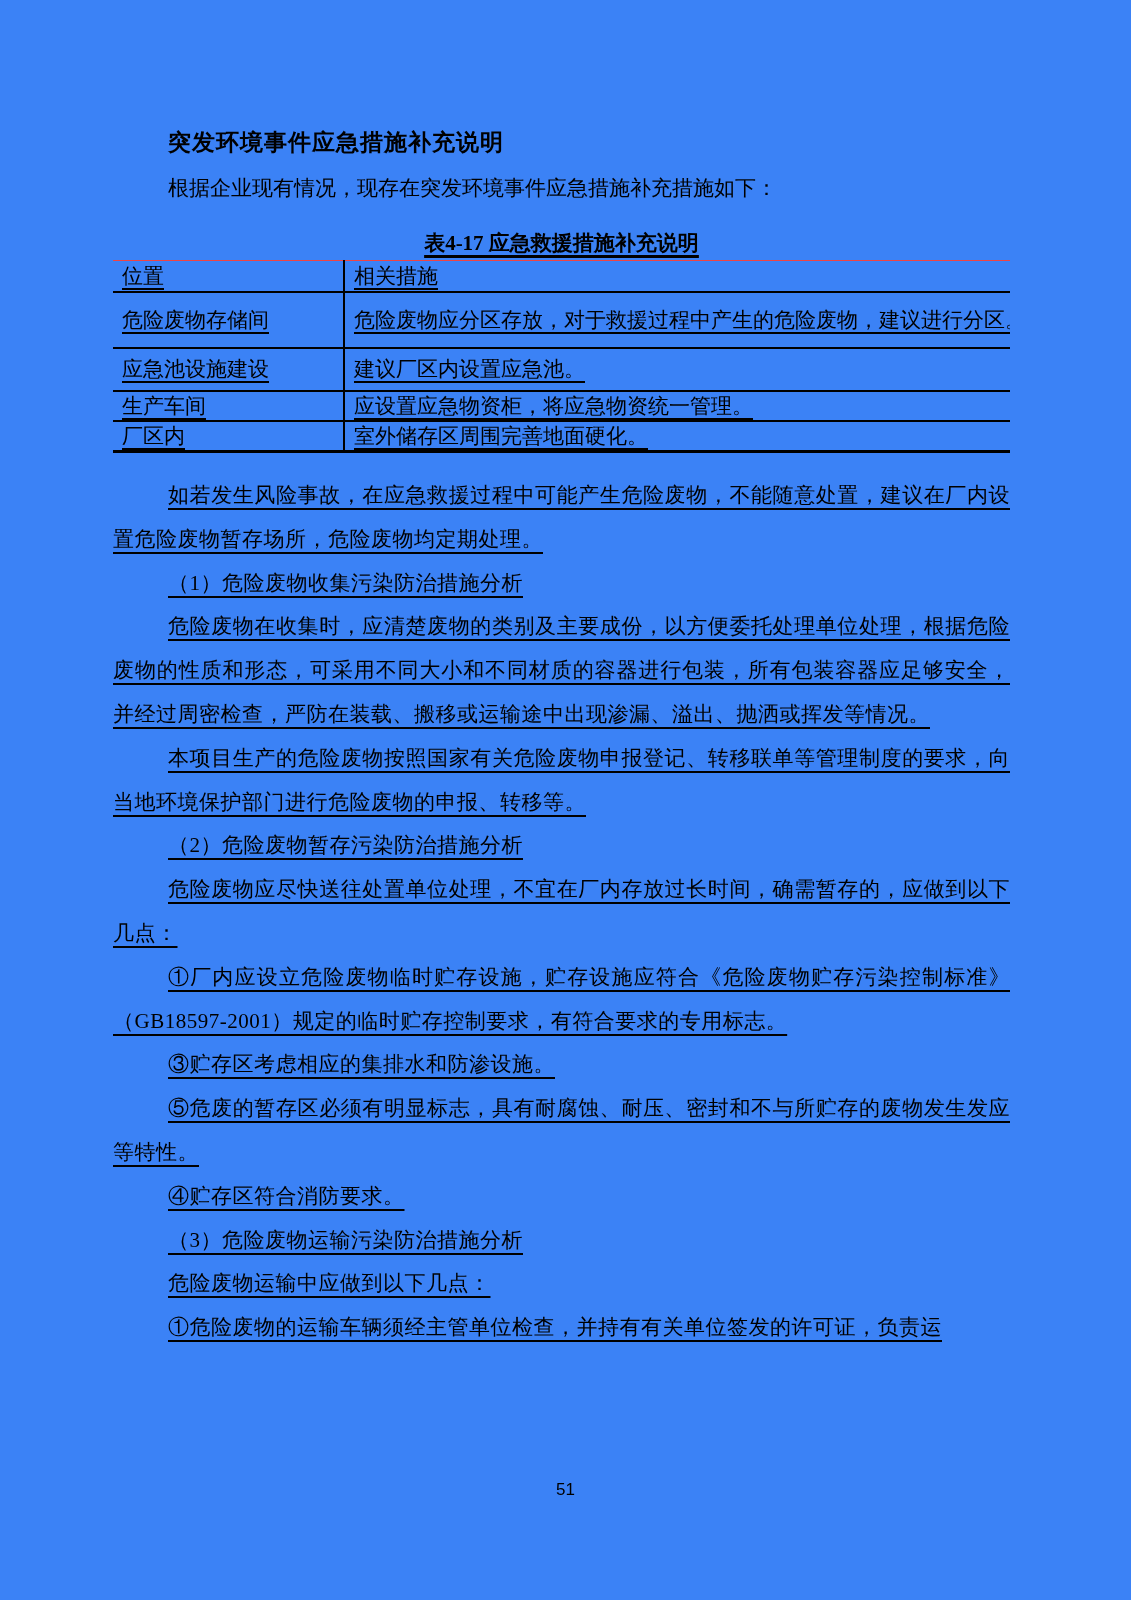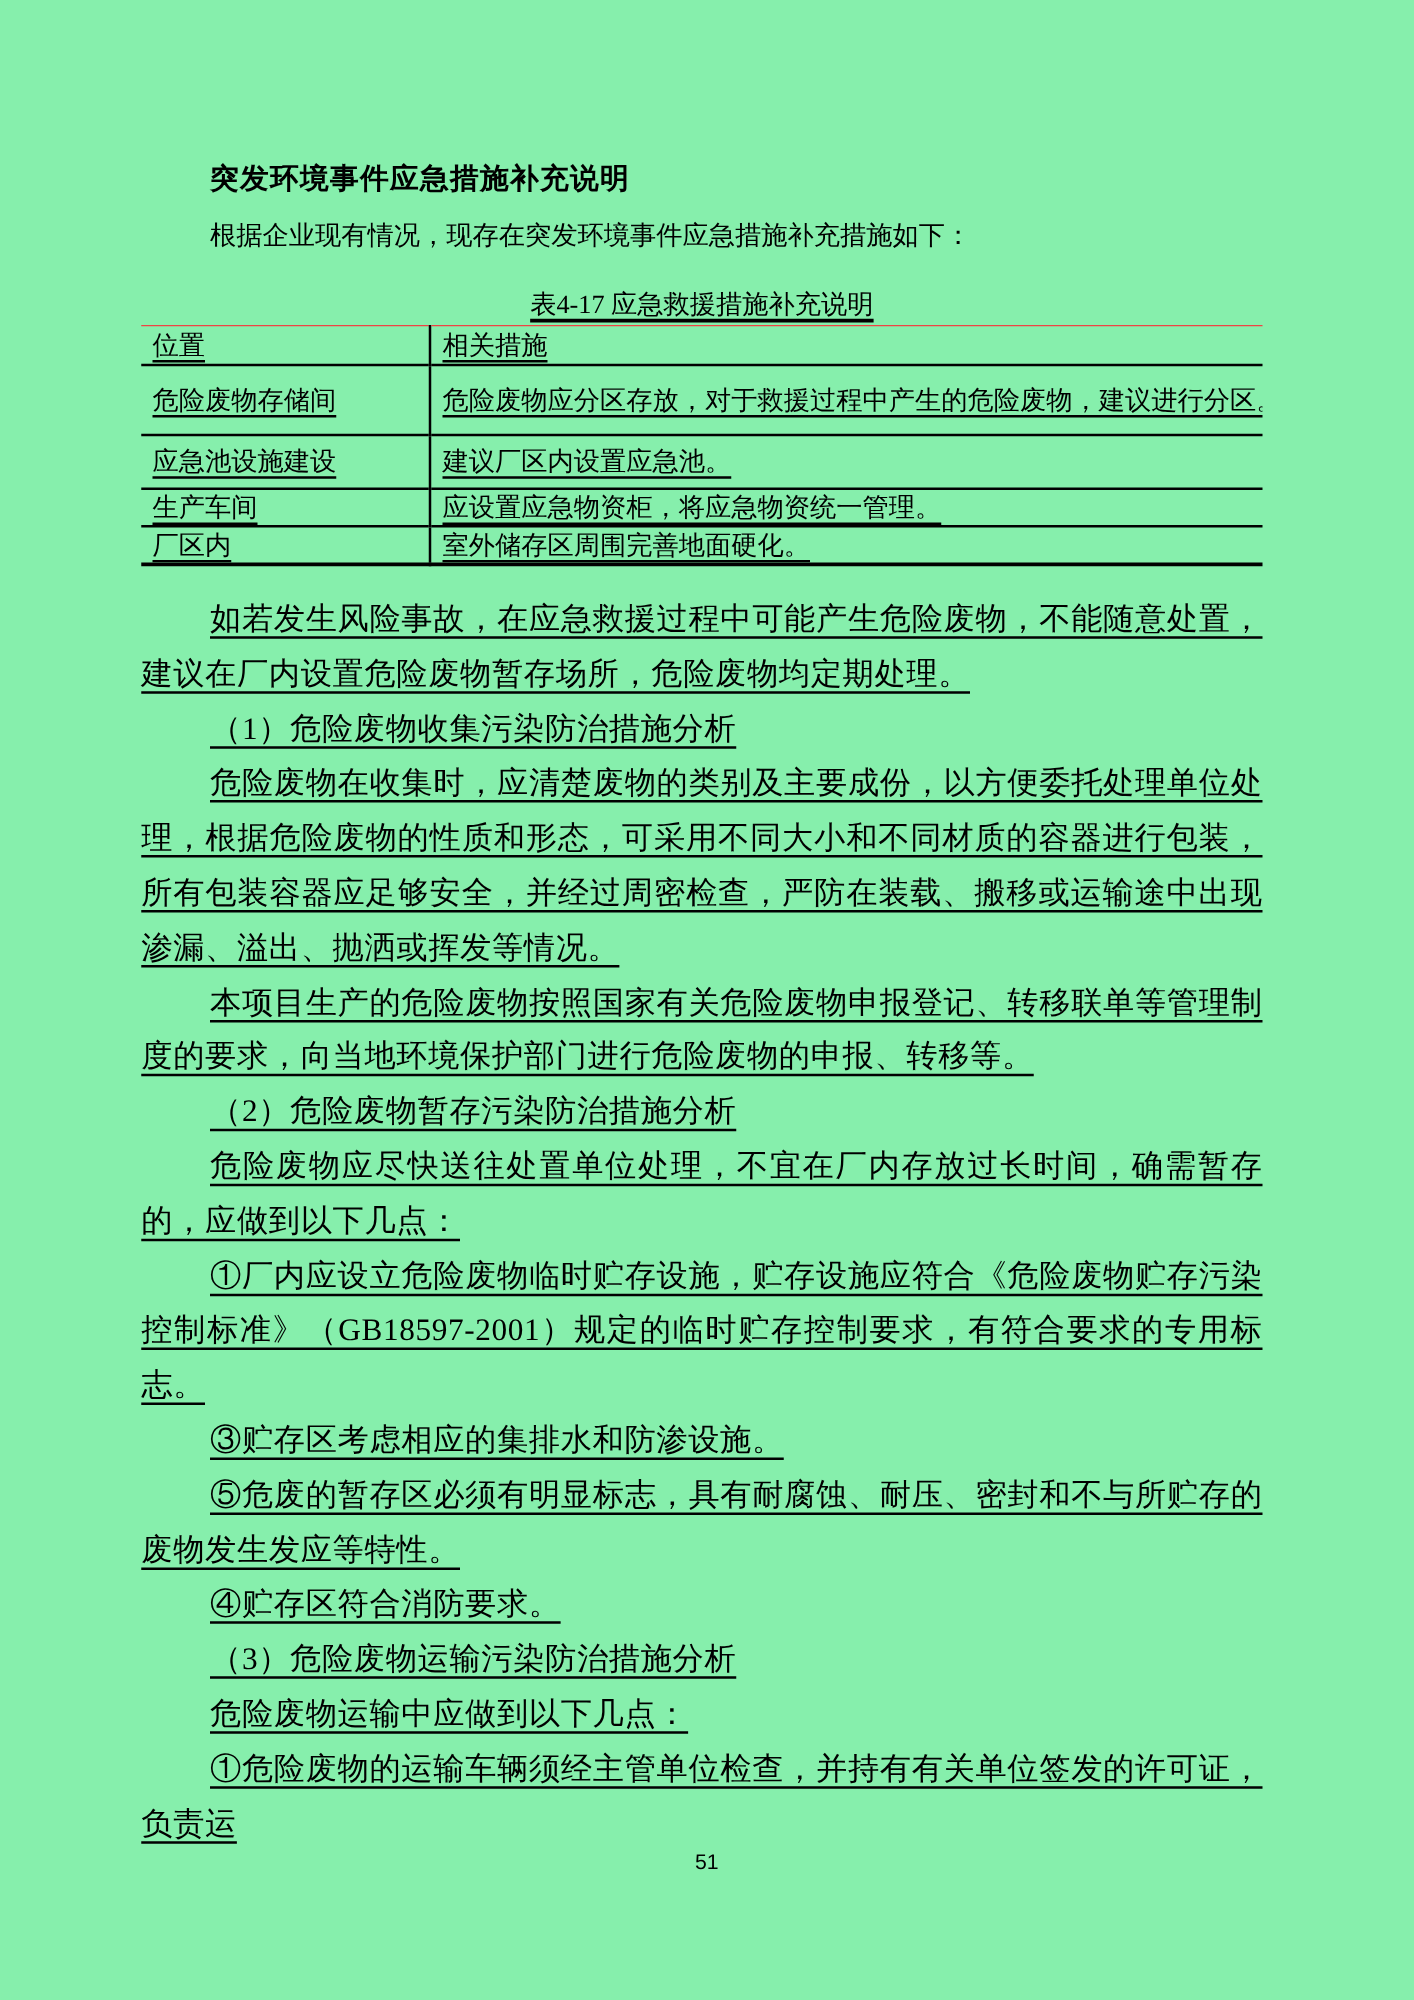--- a/index.html
+++ b/index.html
@@ -4,21 +4,21 @@
 <style>
   html, body {
     margin: 0;
     padding: 0;
     background: #ffffff;
   }
   .page {
     position: relative;
     width: 1131px;
     height: 1600px;
-    background: #86efac;
+    background: #3b82f6;
     color: #000000;
     font-family: "Liberation Serif", serif;
     overflow: hidden;
   }
   .doc {
     position: absolute;
     left: 113px;
     top: 128px;
     width: 897px;
   }
@@ -32,21 +32,21 @@
   .intro {
     margin: 15px 0 0 0;
     font-size: 21px;
     line-height: 30px;
     text-indent: 55px;
   }
   .caption {
     margin: 26px 0 0 0;
     text-align: center;
     font-size: 21px;
-    font-weight: normal;
+    font-weight: bold;
     line-height: 28px;
     text-decoration: underline;
     text-decoration-thickness: 2.5px;
     text-underline-offset: 5px;
   }
   table.sup-table {
     margin-top: 3px;
     width: 100%;
     border-collapse: collapse;
     border-top: 1px solid #ef4444;
@@ -78,21 +78,21 @@
   tr.r-head  { height: 31px; }
   tr.r-tall1 { height: 56px; }
   tr.r-tall2 { height: 43px; }
   tr.r-short { height: 29px; }
   tr.r-last  { height: 31px; margin-top: 36px; }
   .body-text {
     margin-top: 21px;
   }
   .body-text p {
     margin: 0;
-    font-size: 25px;
+    font-size: 21px;
     line-height: 43.8px;
     text-align: justify;
     letter-spacing: 0.5px;
   }
   .body-text p.ind { text-indent: 55px; }
   .body-text p.ul {
     text-decoration: underline;
     text-decoration-thickness: 1.8px;
     text-underline-offset: 6px;
   }

